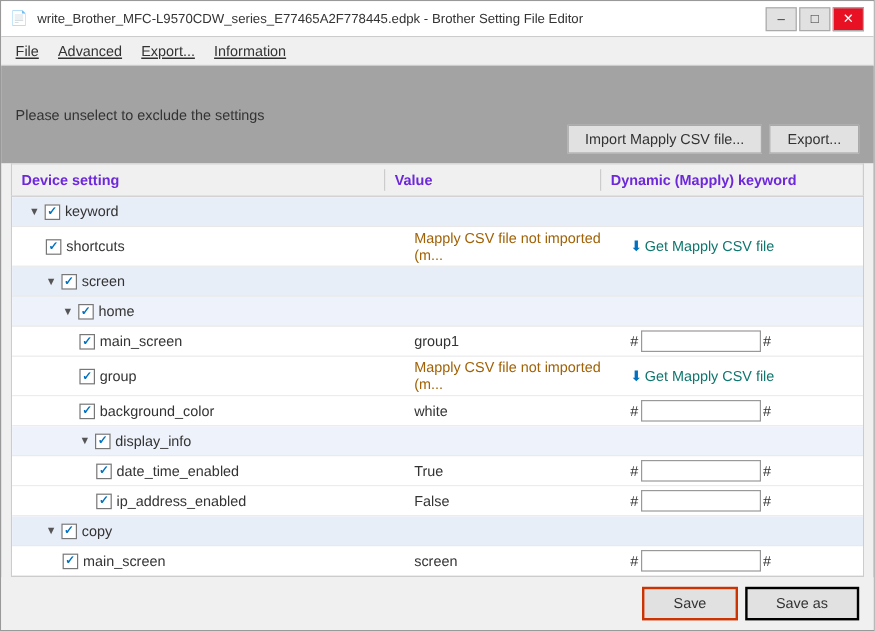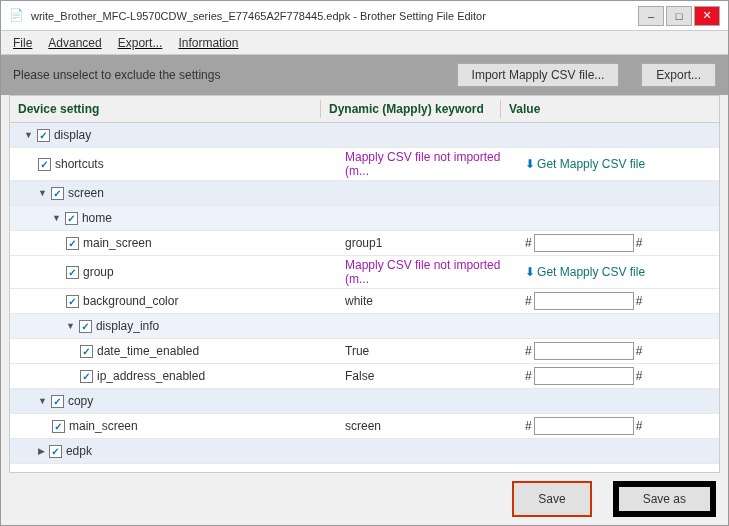--- a/index.html
+++ b/index.html
@@ -82,21 +82,22 @@
       align-items: center;
       justify-content: space-between;
       flex-shrink: 0;
     }
     .toolbar-label {
       font-size: 12px;
       color: #333;
     }
     .toolbar-buttons {
       display: flex;
-      gap: 22px;
+      gap: 6px;
+      margin-top: 41px;
     }
     .toolbar-btn {
       padding: 4px 14px;
       background: #e1e1e1;
       border: 1px solid #aaa;
       cursor: pointer;
       font-size: 12px;
       color: #333;
     }
     .content-area {
@@ -109,21 +110,21 @@
     .table-header {
       display: grid;
       grid-template-columns: 1fr 180px 200px 18px;
       background: #f0f0f0;
       border: 1px solid #ccc;
       border-bottom: none;
       padding: 4px 0;
     }
     .table-header-cell {
       font-size: 12px;
-      color: #14532d;
+      color: #6d28d9;
       font-weight: 600;
       padding: 2px 8px;
       border-right: 1px solid #ccc;
     }
     .table-header-cell:last-child { border-right: none; }
     .table-body {
       flex: 1;
       overflow-y: auto;
       border: 1px solid #ccc;
       background: #fff;
@@ -200,34 +201,34 @@
       display: flex;
       align-items: center;
       gap: 3px;
     }
     .download-icon {
       color: #0070c0;
       font-size: 12px;
     }
     .mapply-text {
       font-size: 12px;
-      color: #a21caf;
+      color: #a16207;
     }
     .footer {
       padding: 8px 12px;
       display: flex;
       justify-content: flex-end;
-      gap: 21px;
+      gap: 6px;
       flex-shrink: 0;
       background: #f0f0f0;
     }
     .footer-btn {
       padding: 5px 24px;
       background: #e1e1e1;
-      border: 6px solid #000000;
+      border: 2px solid #000000;
       cursor: pointer;
       font-size: 12px;
       color: #333;
     }
     .footer-btn.save-btn {
       border: 2px solid #cc3300;
     }
   </style>
 </head>
 <body>
@@ -258,31 +259,31 @@
     <div class="toolbar-buttons">
       <button class="toolbar-btn">Import Mapply CSV file...</button>
       <button class="toolbar-btn">Export...</button>
     </div>
   </div>
 
   <div class="content-area">
 
     <div class="table-header">
       <div class="table-header-cell">Device setting</div>
+      <div class="table-header-cell">Value</div>
       <div class="table-header-cell">Dynamic (Mapply) keyword</div>
-      <div class="table-header-cell">Value</div>
     </div>
 
     <div class="table-body">
 
       <div class="row group-row">
         <div class="cell indent-1">
           <span class="triangle">▼</span>
           <span class="checkbox checked"></span>
-          <span>display</span>
+          <span>keyword</span>
         </div>
         <div class="cell"></div>
         <div class="cell"></div>
       </div>
 
       <div class="row item-row">
         <div class="cell indent-2">
           <span class="checkbox checked"></span>
           <span>shortcuts</span>
         </div>

